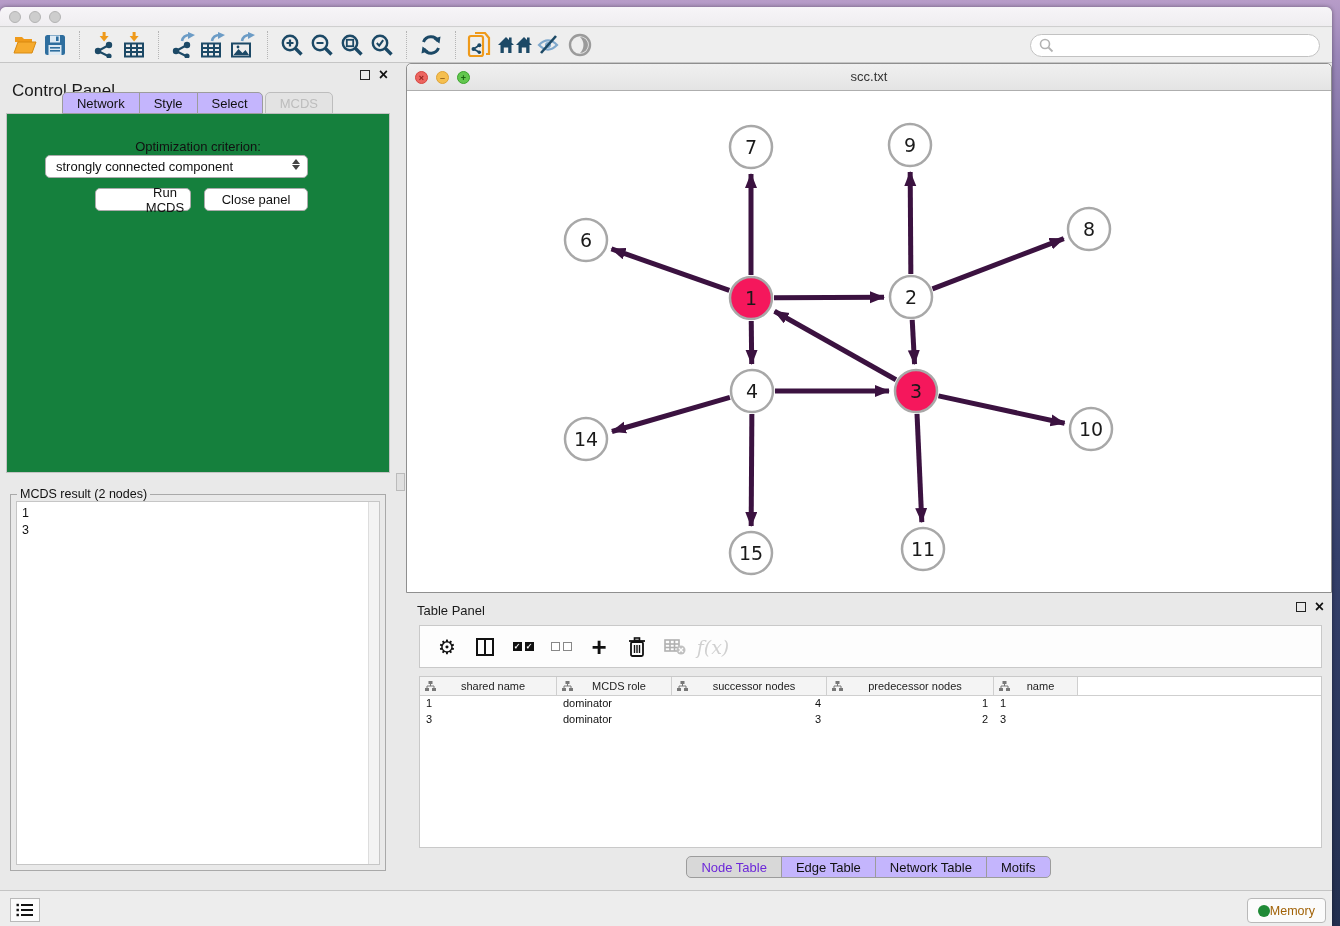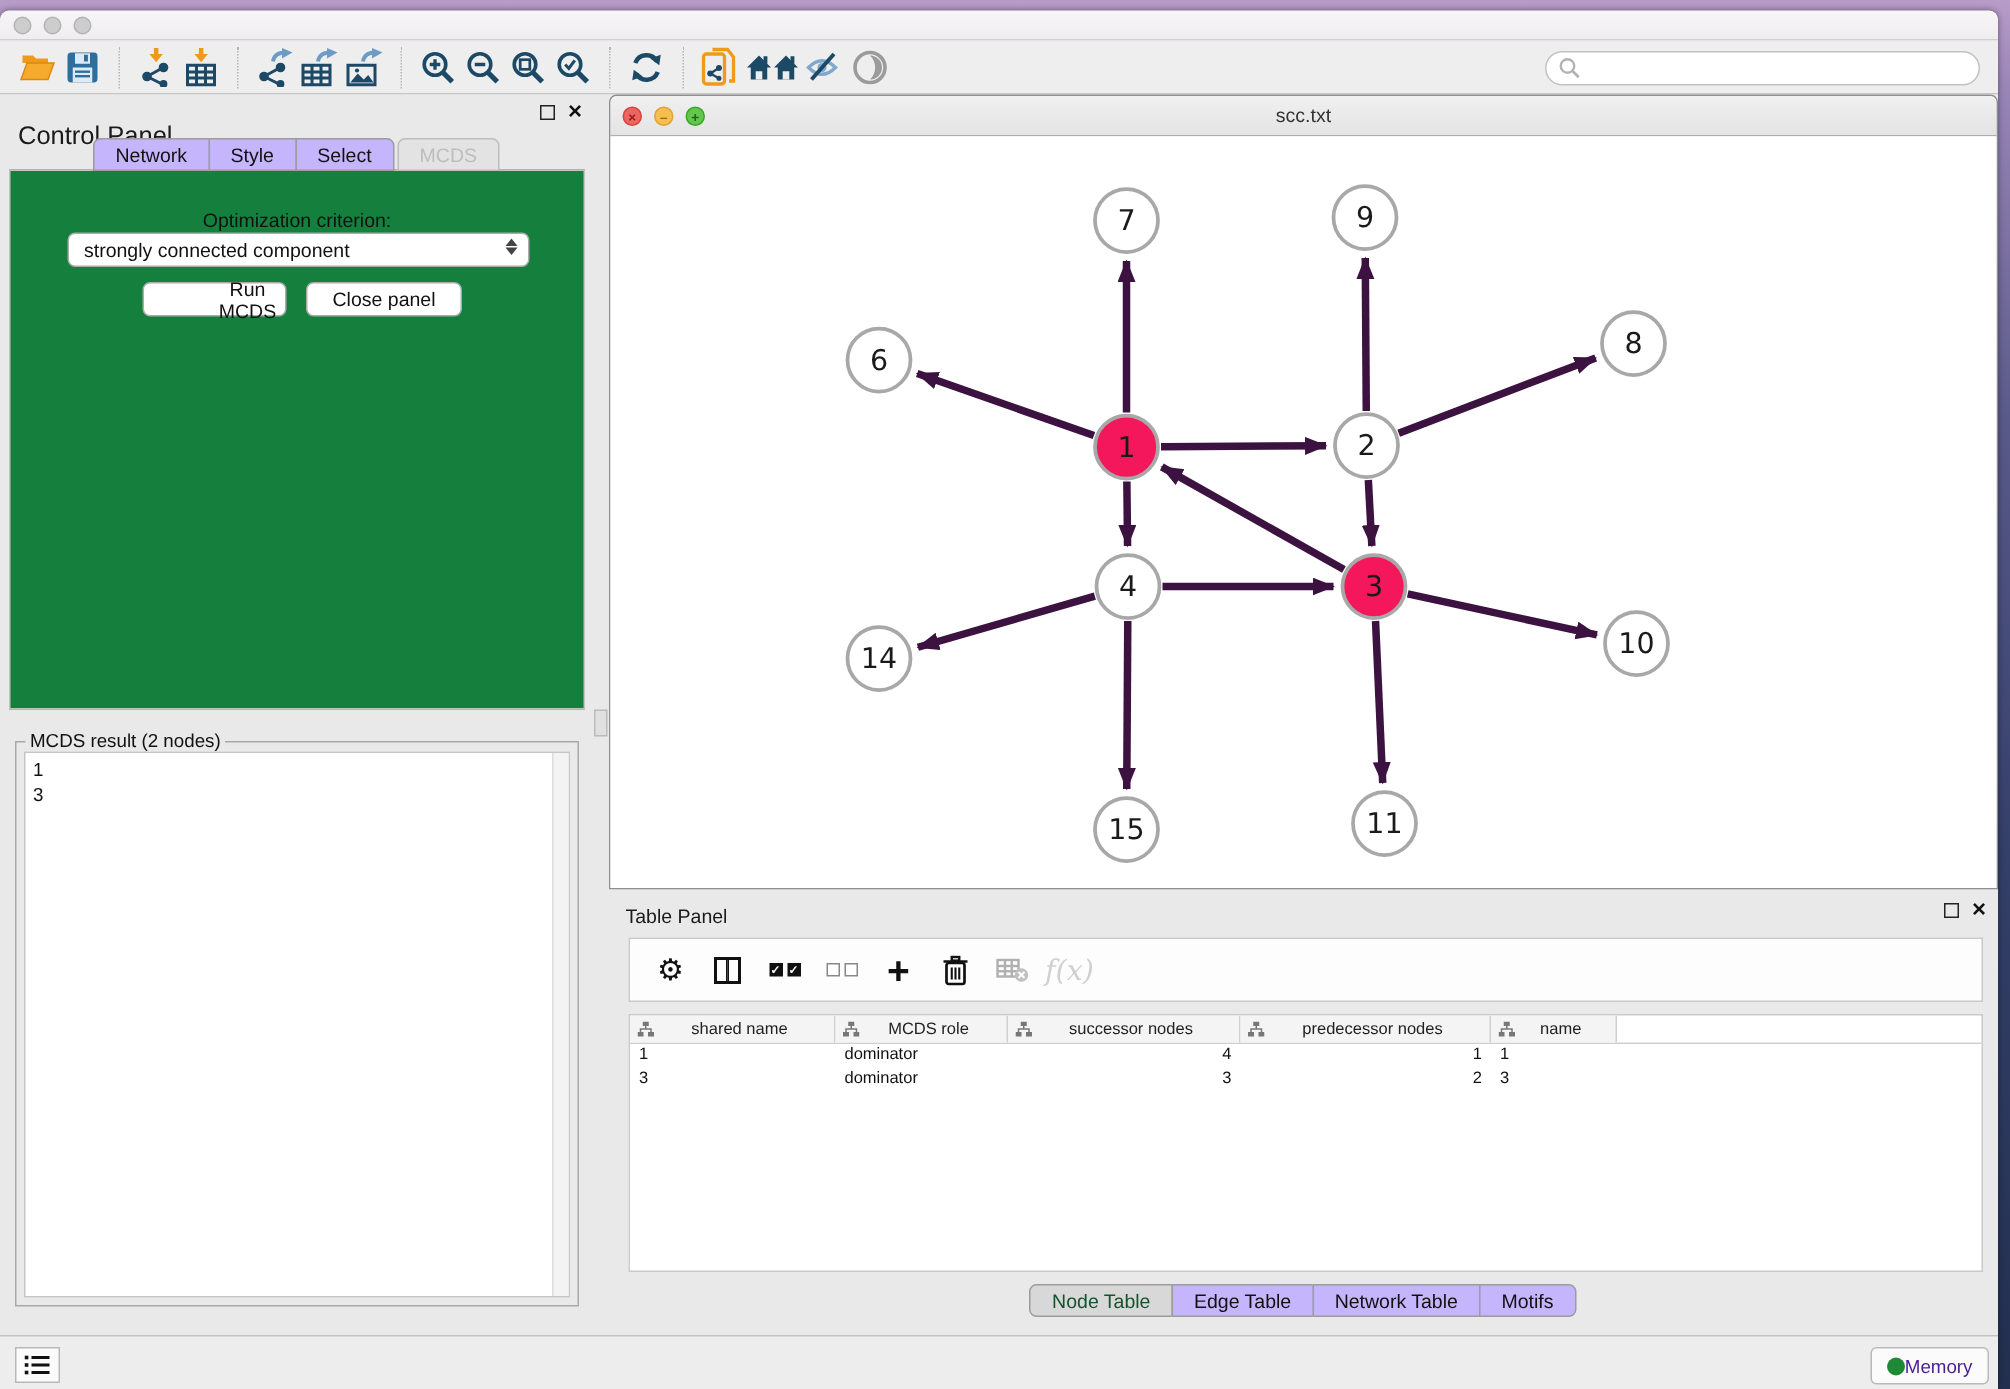--- a/index.html
+++ b/index.html
@@ -51,21 +51,21 @@
   .tab { height:22px; padding:0 14px; background:#c4b5fd; border:1px solid #9c9c9c;
     margin-left:-1px; font-size:13px; color:#111; display:flex; align-items:center; }
   .tab:first-child { border-radius:5px 0 0 0; }
   .cp-tabs .tab.pre-last { border-radius:0 5px 0 0; }
   .tab.selected-gray { background:#e3e3e3; color:#bdbdbd; border-color:#bdbdbd;
     border-radius:5px 5px 0 0; margin-left:2px; }
   .cp-body { position:absolute; left:6px; top:50px; width:384px; height:360px;
     background:#15803d; border:1px solid #c3c3c3; }
   .opt-label { position:absolute; left:0; width:100%; top:25px; text-align:center;
     font-size:13px; color:#111; }
-  .cp-select { position:absolute; left:38px; top:41px; width:308px; height:23px;
+  .cp-select { position:absolute; left:38px; top:41px; width:263px; height:23px;
     background:#fff; border:1px solid #ababab; border-radius:5px;
     display:flex; align-items:center; padding:0 24px 0 10px; font-size:13px; color:#111; }
   .chevrons { position:absolute; right:7px; top:3px; display:flex; flex-direction:column; gap:1px; }
   .chev-up { width:0; height:0; border-left:4px solid transparent;
     border-right:4px solid transparent; border-bottom:5px solid #444; }
   .chev-down { width:0; height:0; border-left:4px solid transparent;
     border-right:4px solid transparent; border-top:5px solid #444; }
   .cp-btn { position:absolute; top:74px; height:23px; background:#fff;
     border:1px solid #ababab; border-radius:5px; font-size:13px; color:#111;
     display:flex; align-items:center; justify-content:center;
@@ -137,32 +137,32 @@
     position:relative; }
   .th .tree-ic { position:absolute; left:5px; top:4px; }
   .trow { display:flex; height:16px; }
   .td { font-size:11px; color:#111; padding:1px 6px 0 6px; overflow:hidden; }
 
   .tp-tabs { position:absolute; left:0; top:263px; width:100%; height:22px;
     display:flex; justify-content:center; }
   .tp-tabs .tab { height:22px; }
   .tp-tabs .tab.first { border-radius:5px 0 0 5px; }
   .tp-tabs .tab.last { border-radius:0 5px 5px 0; }
-  .tp-tabs .tab.selected-gray2 { background:#d8d8d8; color:#14532d;
+  .tp-tabs .tab.selected-gray2 { background:#d8d8d8; color:#6d28d9;
     border-radius:5px 0 0 5px;text-align:center; }
 
   
   .statusbar { position:absolute; left:0; top:883px; width:100%; height:36px;
     background:#ededed; border-top:1px solid #c4c4c4; }
   .list-btn { position:absolute; left:10px; top:7px; width:30px; height:24px;
     background:#fbfbfb; border:1px solid #b9b9b9; display:flex;
     align-items:center; justify-content:center; }
   .memory-btn { position:absolute; right:6px; top:7px; height:25px; padding:0 10px;
     background:#fbfbfb; border:1px solid #b9b9b9; border-radius:4px;
-    display:flex; align-items:center; gap:0; font-size:12.5px; color:#4c1d95; }
+    display:flex; align-items:center; gap:0; font-size:12.5px; color:#a16207; }
   .mem-dot { width:12px; height:12px; border-radius:50%; background:#1f8a36; }
 </style>
 </head>
 <body>
 
 <div class="app">
 
   <div class="titlebar">
     <div class="win-dots">
       <span class="win-dot"></span>

